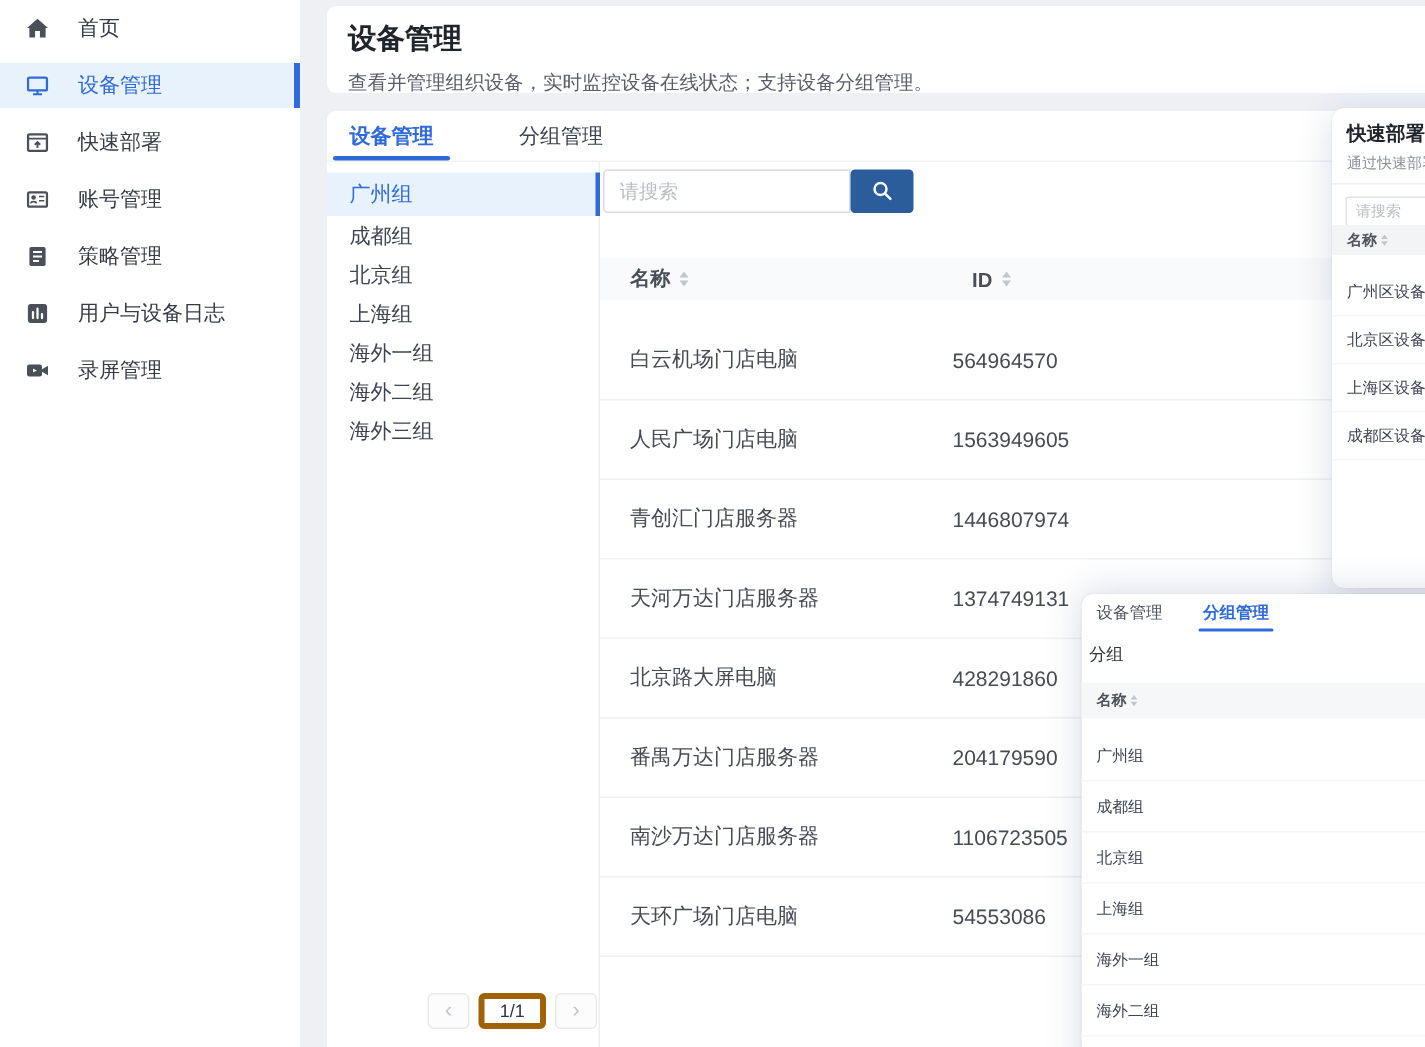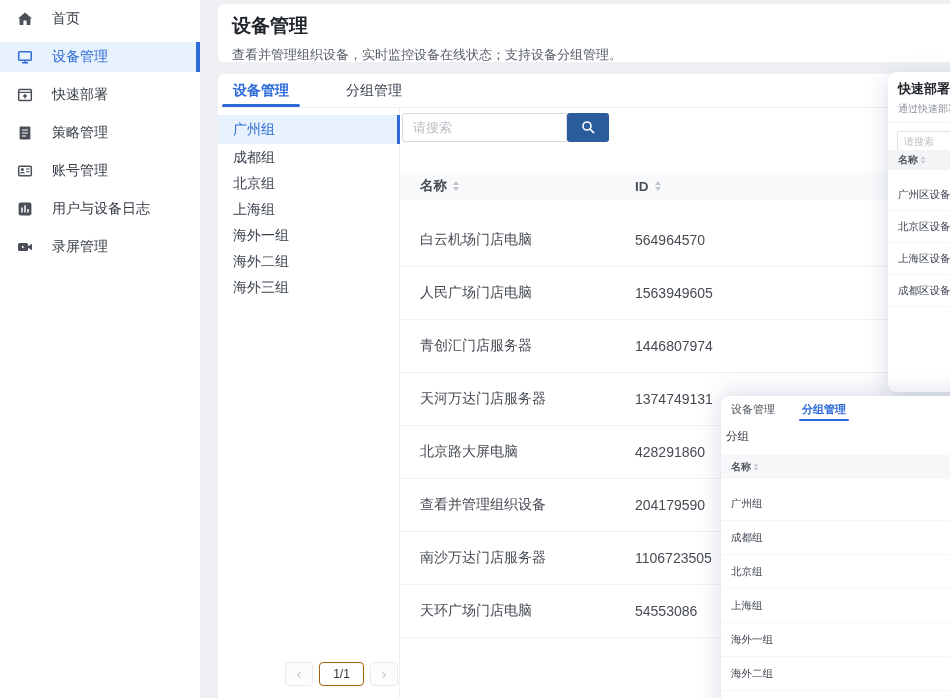--- a/index.html
+++ b/index.html
@@ -66,42 +66,42 @@
   .group-item.selected::after {
     content:''; position:absolute; right:-1px; top:0; bottom:0; width:3px; background:#2e6bd9;
   }
   .pagination { position:absolute; top:554px; left:67px; display:flex; gap:6px; align-items:center; }
   .page-btn {
     width:28px; height:24px; border:1px solid #e8e9eb; border-radius:4px;
     background:#fcfcfd; color:#c3c6cb; display:flex; align-items:center; justify-content:center;
     font-size:15px; line-height:1; cursor:pointer; padding-bottom:2px;
   }
   .page-box {
-    width:45px; height:24px; border:1px solid #a16207; border-radius:4px; background:#fff;
+    width:45px; height:24px; border:4px solid #a16207; border-radius:4px; background:#fff;
     display:flex; align-items:center; justify-content:center; font-size:12px; color:#30343b;
   }
   
   .table-area { position:absolute; left:182px; top:34px; right:0; bottom:0; }
   .search-row { position:absolute; left:2px; top:5px; display:flex; }
   .search-input {
     width:165px; height:29px; border:1px solid #d9dbde; border-radius:3px 0 0 3px;
     padding:0 10px; font-size:13px; color:#333; background:#fff; outline:none;
     font-family:"Liberation Sans", sans-serif;
   }
   .search-input::placeholder { color:#b9bdc4; }
   .search-btn {
     width:42px; height:29px; background:#2b5c9c; border:none; border-radius:3px;
     display:flex; align-items:center; justify-content:center; cursor:pointer;
   }
   .thead {
     position:absolute; left:0; right:0; top:64px; height:28px; background:#f9fafb;
     display:flex; align-items:center; font-size:13.5px; font-weight:bold; color:#494f58;
   }
   .th-name { padding-left:20px; display:flex; align-items:center; }
-  .th-id { position:absolute; left:235px; display:flex; align-items:center;text-align:center; }
+  .th-id { position:absolute; left:248px; display:flex; align-items:center;text-align:center; }
   .tbody { position:absolute; left:0; right:0; top:106px; }
   .trow {
     height:53px; display:flex; align-items:center; border-bottom:1px solid #f0f1f2;
     font-size:14px; color:#464b53; position:relative;
   }
   .td-name { padding-left:20px; }
   .td-id { position:absolute; left:235px; }
   
   .sort { display:inline-flex; flex-direction:column; gap:2px; margin-left:6px; }
   .sort i { width:0; height:0; border-left:3.5px solid transparent; border-right:3.5px solid transparent; display:block; }
@@ -184,36 +184,36 @@
           <rect x="1.7" y="2.5" width="12.6" height="11" rx="1" fill="none" stroke="currentColor" stroke-width="1.5"></rect>
           <path d="M1.7 5.4 H14.3" stroke="currentColor" stroke-width="1.2"></path>
           <path d="M8 11.6 V8 M6.2 9.5 L8 7.7 L9.8 9.5" stroke="currentColor" stroke-width="1.3" fill="none"></path>
         </svg>
     </span>
     <span>快速部署</span>
   </div>
   <div class="side-item">
     <span class="icon">
       <svg width="16" height="16" viewBox="0 0 16 16">
-          <rect x="2.6" y="1.6" width="10.8" height="12.8" rx="1.2" fill="currentColor"></rect>
-          <path d="M5 5 H11 M5 8 H11 M5 11 H9" stroke="#fff" stroke-width="1.2"></path>
-        </svg>
-    </span>
-    <span>策略管理</span>
-  </div>
-  <div class="side-item">
-    <span class="icon">
-      <svg width="16" height="16" viewBox="0 0 16 16">
           <rect x="1.7" y="3.2" width="12.6" height="9.6" rx="1" fill="none" stroke="currentColor" stroke-width="1.5"></rect>
           <circle cx="5.4" cy="6.6" r="1.5" fill="currentColor"></circle>
           <path d="M3.5 10.6 C3.8 9 7 9 7.3 10.6" stroke="currentColor" stroke-width="1.1" fill="none"></path>
           <path d="M9 6 H12.5 M9 8.8 H12.5" stroke="currentColor" stroke-width="1.1"></path>
         </svg>
     </span>
     <span>账号管理</span>
+  </div>
+  <div class="side-item">
+    <span class="icon">
+      <svg width="16" height="16" viewBox="0 0 16 16">
+          <rect x="2.6" y="1.6" width="10.8" height="12.8" rx="1.2" fill="currentColor"></rect>
+          <path d="M5 5 H11 M5 8 H11 M5 11 H9" stroke="#fff" stroke-width="1.2"></path>
+        </svg>
+    </span>
+    <span>策略管理</span>
   </div>
   <div class="side-item">
     <span class="icon">
       <svg width="16" height="16" viewBox="0 0 16 16">
           <rect x="1.6" y="1.6" width="12.8" height="12.8" rx="2" fill="currentColor"></rect>
           <path d="M5 11 V7 M8 11 V4.8 M11 11 V8.4" stroke="#fff" stroke-width="1.5" stroke-linecap="round"></path>
         </svg>
     </span>
     <span>用户与设备日志</span>
   </div>
@@ -301,21 +301,21 @@
       </div>
       <div class="trow">
         <div class="td-name">天河万达门店服务器</div>
         <div class="td-id">1374749131</div>
       </div>
       <div class="trow">
         <div class="td-name">北京路大屏电脑</div>
         <div class="td-id">428291860</div>
       </div>
       <div class="trow">
-        <div class="td-name">查看并管理组织设备</div>
+        <div class="td-name">番禺万达门店服务器</div>
         <div class="td-id">204179590</div>
       </div>
       <div class="trow">
         <div class="td-name">南沙万达门店服务器</div>
         <div class="td-id">1106723505</div>
       </div>
       <div class="trow">
         <div class="td-name">天环广场门店电脑</div>
         <div class="td-id">54553086</div>
       </div>

